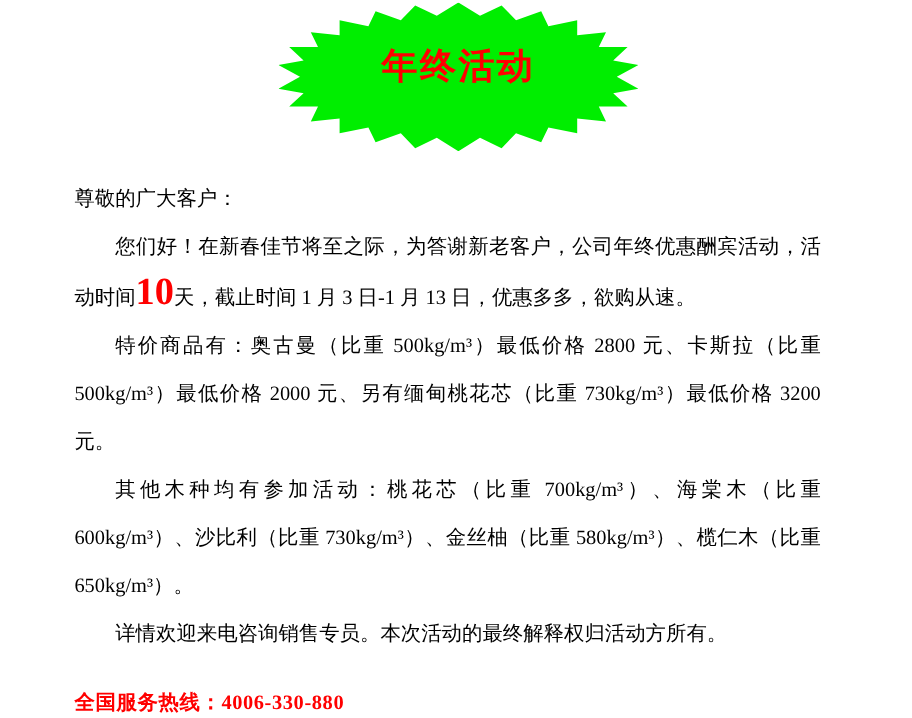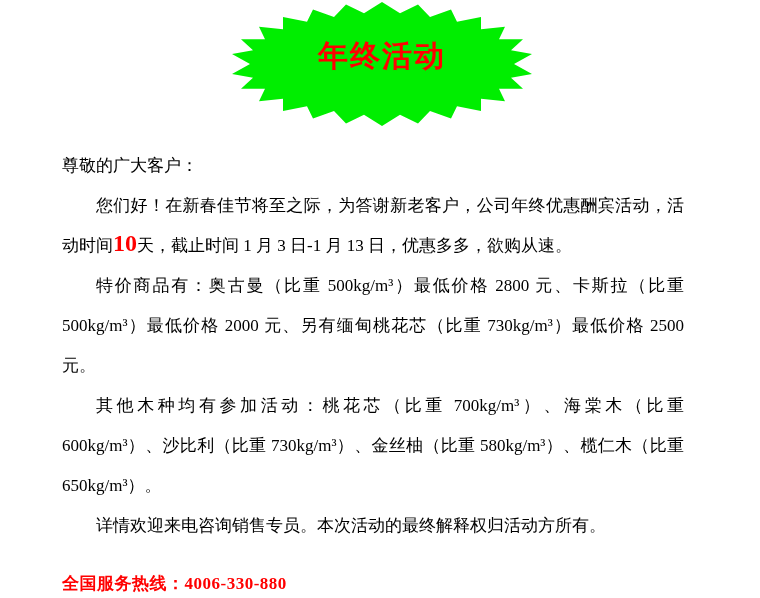--- a/index.html
+++ b/index.html
@@ -83,21 +83,21 @@
   }
   p.para {
     margin: 0;
     text-indent: 2em;
     text-align: justify;
     font-size: 17px;
     line-height: 40px;
   }
   .big-red {
     color: #ff0000;
-    font-size: 24px;
+    font-size: 32px;
     font-weight: bold;
     line-height: 1;
   }
   .hotline {
     margin-top: 18px;
     text-align: left;
     color: #ff0000;
     font-weight: bold;
     font-size: 17px;
     letter-spacing: 0.5px;
@@ -112,21 +112,21 @@
     <div class="starburst"></div>
     <div class="banner-text">年终活动</div>
   </div>
 
   <div class="body-copy">
 
     <p class="salutation">尊敬的广大客户：</p>
 
     <p class="para"><span>您们好！在新春佳节将至之际，为答谢新老客户，公司年终优惠酬宾活动，活动时间</span><span class="big-red">10</span><span>天，截止时间 1 月 3 日-1 月 13 日，优惠多多，欲购从速。</span></p>
 
-    <p class="para">特价商品有：奥古曼（比重 500kg/m³）最低价格 2800 元、卡斯拉（比重 500kg/m³）最低价格 2000 元、另有缅甸桃花芯（比重 730kg/m³）最低价格 2500 元。</p>
+    <p class="para">特价商品有：奥古曼（比重 500kg/m³）最低价格 2800 元、卡斯拉（比重 500kg/m³）最低价格 2000 元、另有缅甸桃花芯（比重 730kg/m³）最低价格 3200 元。</p>
 
     <p class="para">其他木种均有参加活动：桃花芯（比重 700kg/m³）、海棠木（比重 600kg/m³）、沙比利（比重 730kg/m³）、金丝柚（比重 580kg/m³）、榄仁木（比重 650kg/m³）。</p>
 
     <p class="para">详情欢迎来电咨询销售专员。本次活动的最终解释权归活动方所有。</p>
 
     <div class="hotline">全国服务热线：4006-330-880</div>
 
   </div>
 </div>
 

